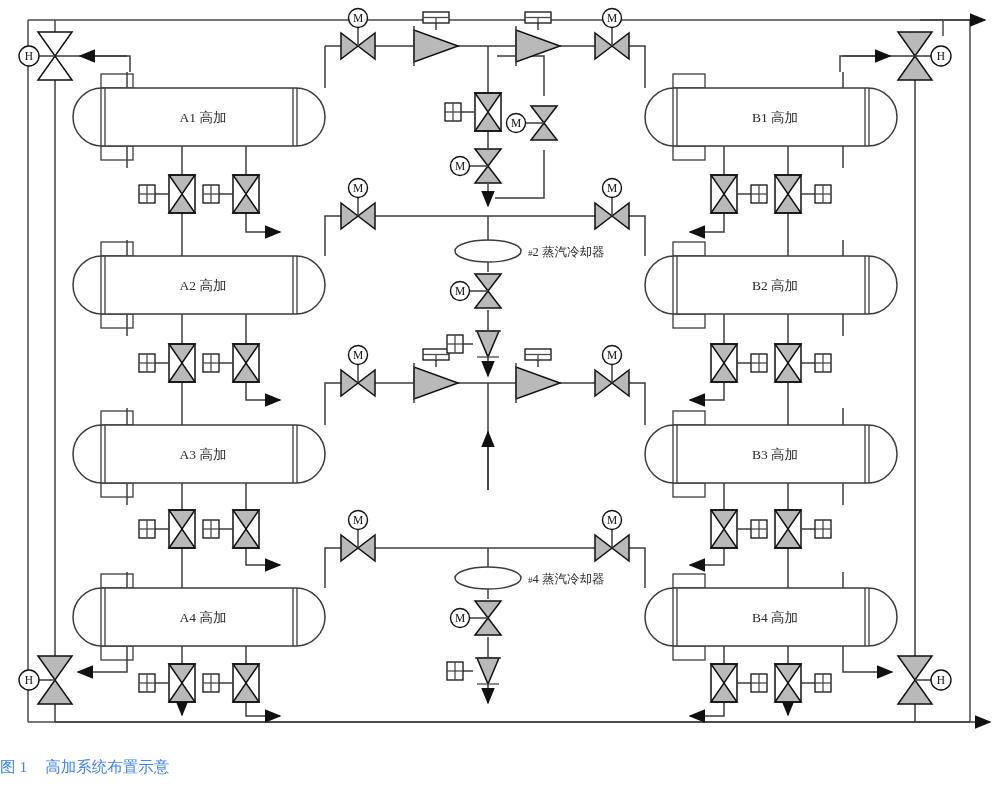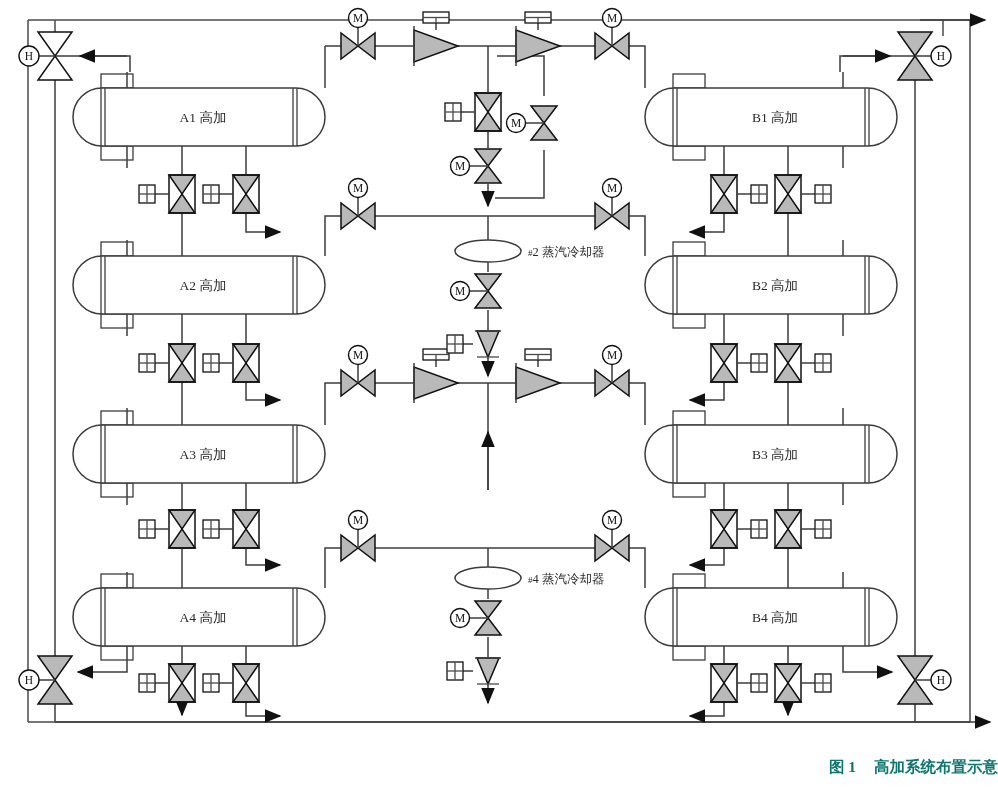--- a/index.html
+++ b/index.html
@@ -15,22 +15,22 @@
   .vlv-fill{fill:#b9b9b9;stroke:#111;stroke-width:1.5;}
   .vlv-open{fill:#ffffff;stroke:#111;stroke-width:1.5;}
   .gate-box{fill:none;stroke:#111;stroke-width:1.5;}
   .actuator{fill:#ffffff;stroke:#111;stroke-width:1.4;}
   .hw{fill:#ffffff;stroke:#111;stroke-width:1.3;}
   .arrow{fill:#111;stroke:none;}
   .lbl{font-family:"Liberation Serif",serif;font-size:13.5px;fill:#2a2a2a;}
   .lbl-m{font-family:"Liberation Serif",serif;font-size:11.5px;fill:#111;font-style:normal;}
   .lbl-cool{font-family:"Liberation Serif",serif;font-size:12.5px;fill:#2a2a2a;}
   .sup{font-size:9px;}
-  .caption{position:absolute;left:0;right:0;bottom:14px;text-align:right;
-           font-family:"Liberation Serif",serif;font-size:15.5px;font-weight:bold;color:#0f766e;}
+  .caption{position:absolute;left:0;right:0;bottom:14px;text-align:left;
+           font-family:"Liberation Serif",serif;font-size:15.5px;font-weight:normal;color:#3b82f6;}
   .caption .gap{display:inline-block;width:18px;}
 </style>
 </head>
 <body>
 
 <div id="stage">
 
 <svg id="diag" width="998" height="750" viewBox="0 0 998 750" xmlns="http://www.w3.org/2000/svg">
 
   <defs>

